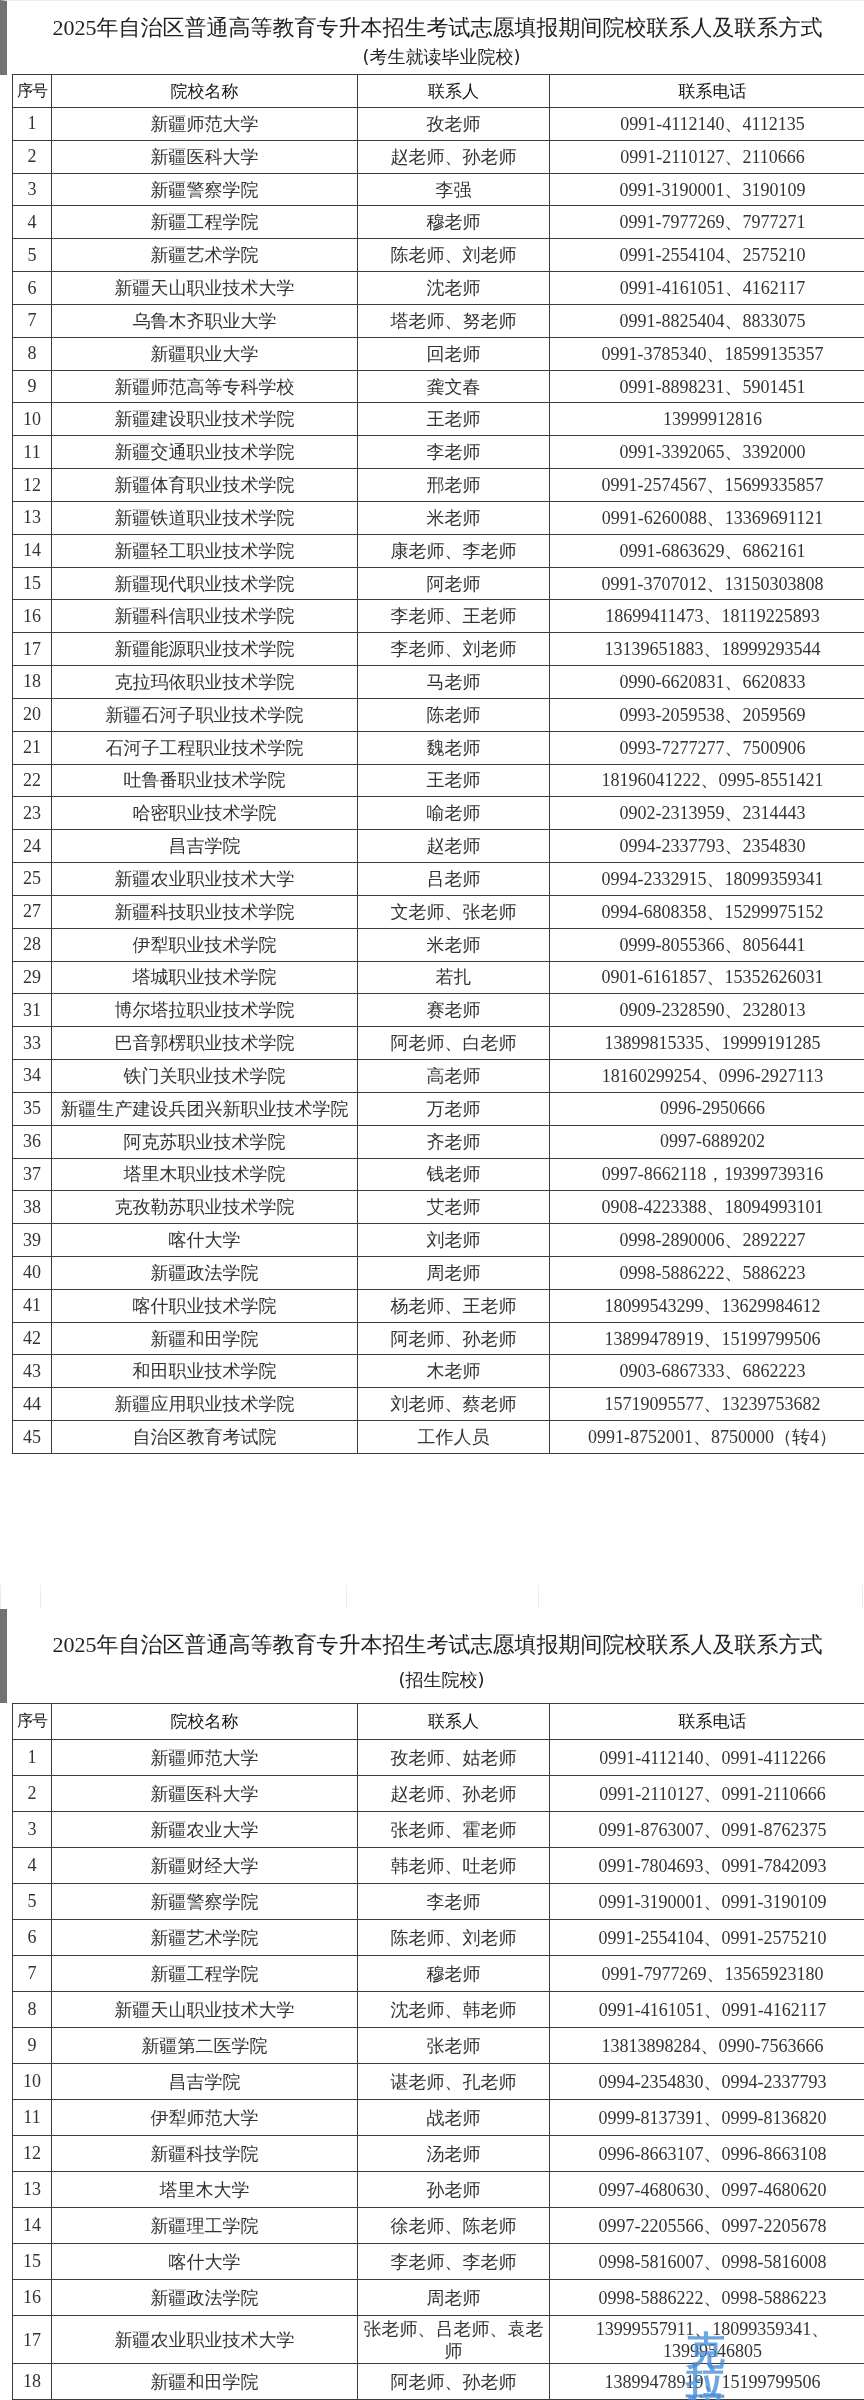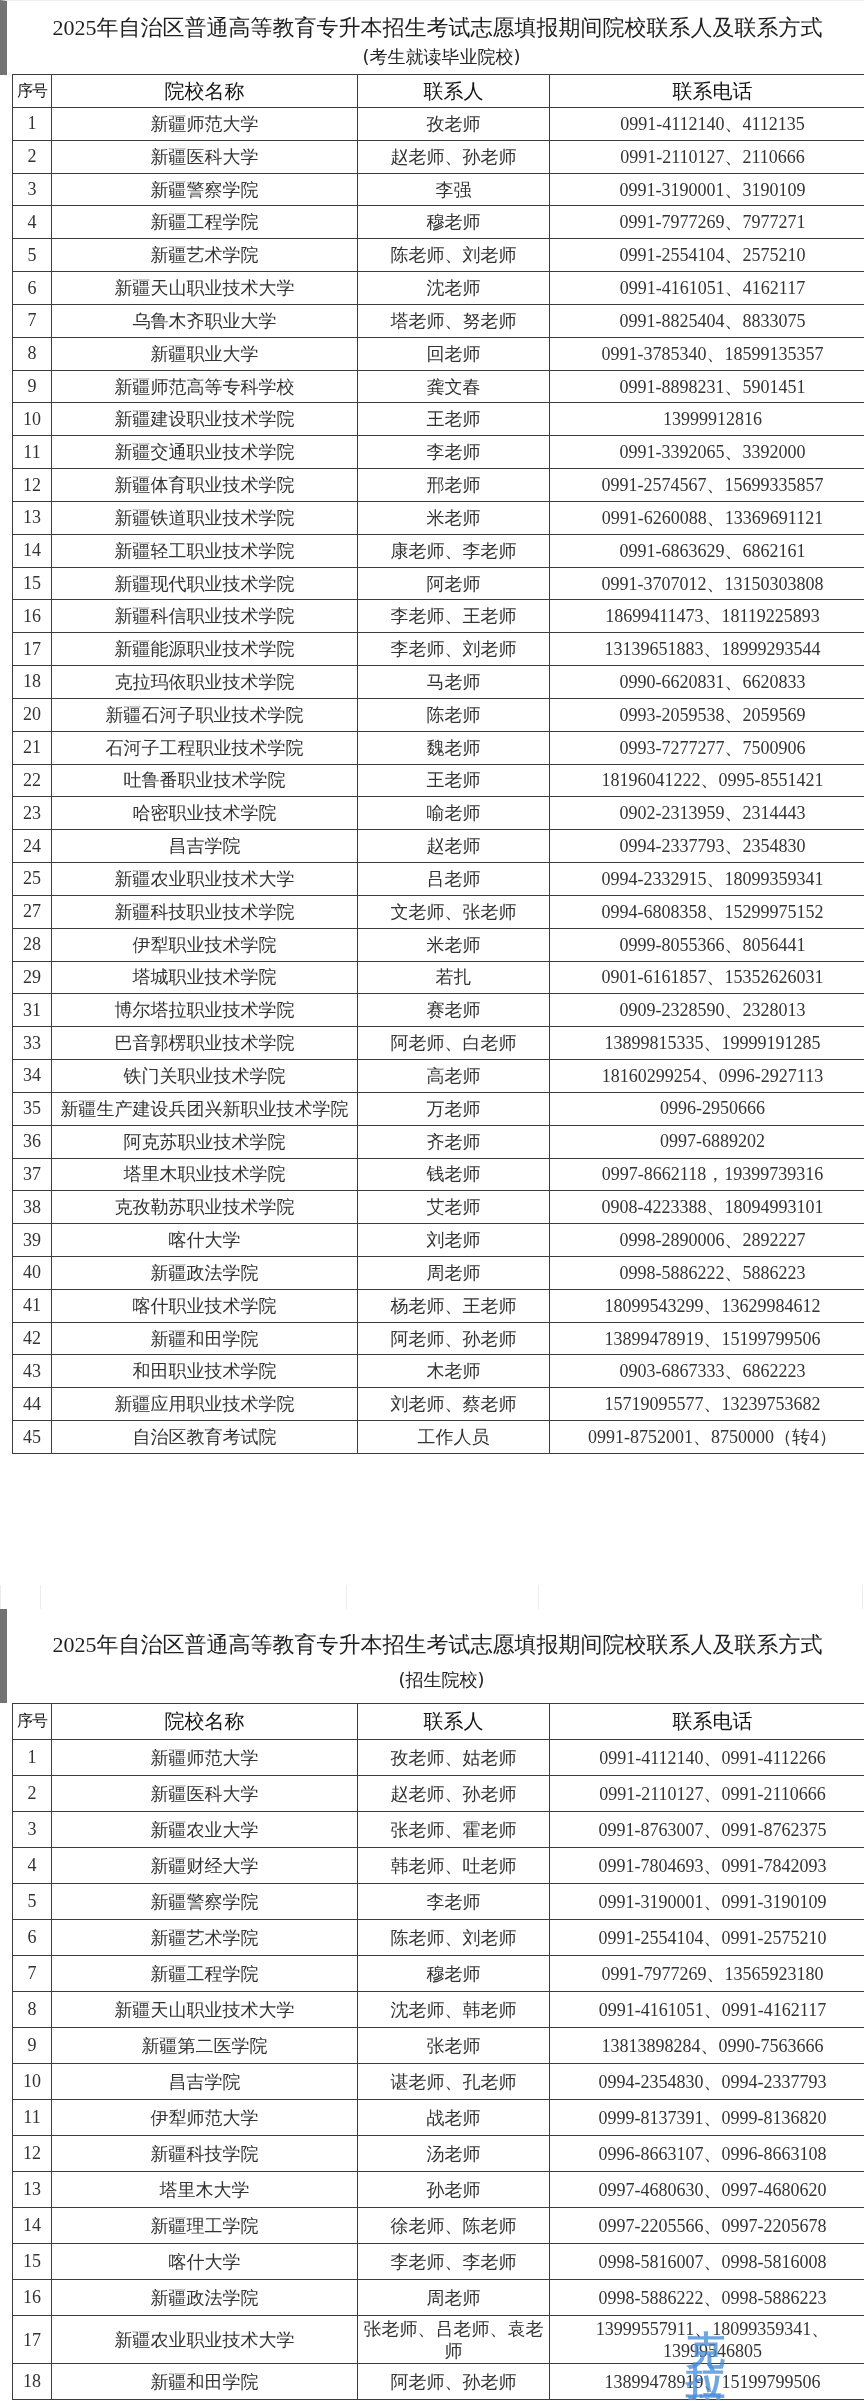--- a/index.html
+++ b/index.html
@@ -26,21 +26,21 @@
   table.grid {
     position:absolute; left:12px; width:863px;
     border-collapse:collapse; table-layout:fixed;
   }
   table.grid td, table.grid th {
     border:1px solid #3c3c3c; padding:0; text-align:center; vertical-align:middle;
     white-space:nowrap; overflow:hidden;
   }
   table.grid th {
     font-family:"DejaVu Sans", "Liberation Sans", sans-serif;
-    font-weight:normal; font-size:20px; color:#151515;
+    font-weight:normal; font-size:17px; color:#151515;
   }
   table.grid td {
     font-family:"Liberation Serif", "DejaVu Serif", serif;
     font-size:18px; color:#333;
   }
   table.grid th.c-no { font-size:16px; letter-spacing:-1px; }
   #t1 { top:74px; }
   #t1 tr.head { height:33px; }
   #t1 tr.r { height:32.84px; }
   #t2 { top:1703px; }

